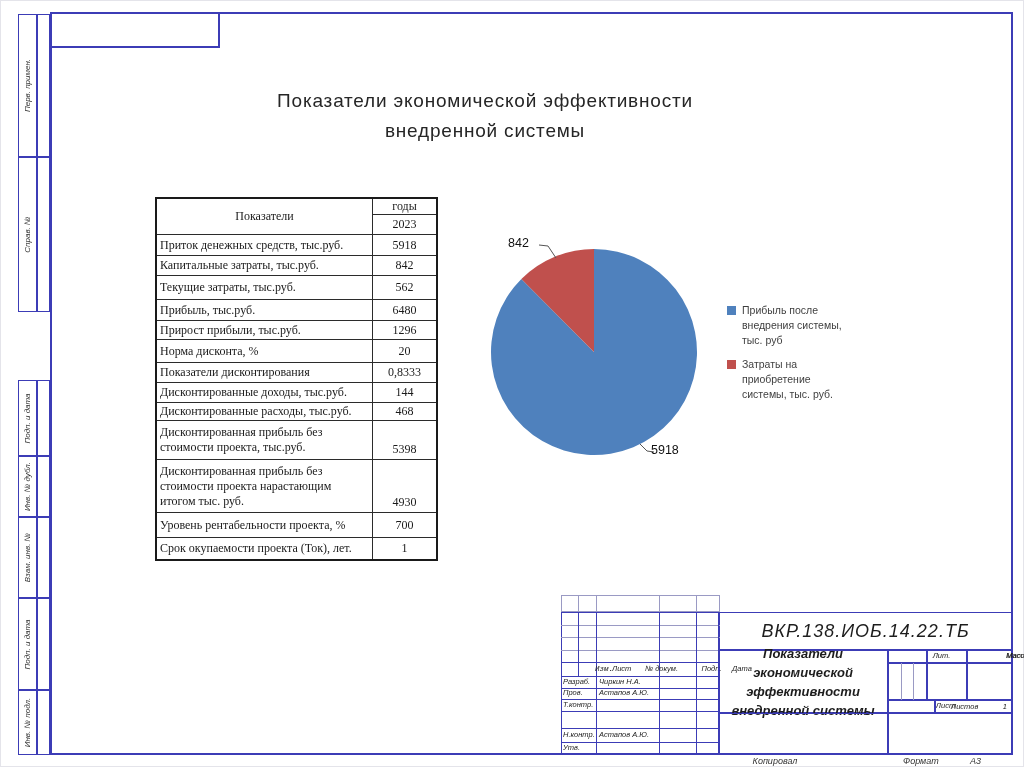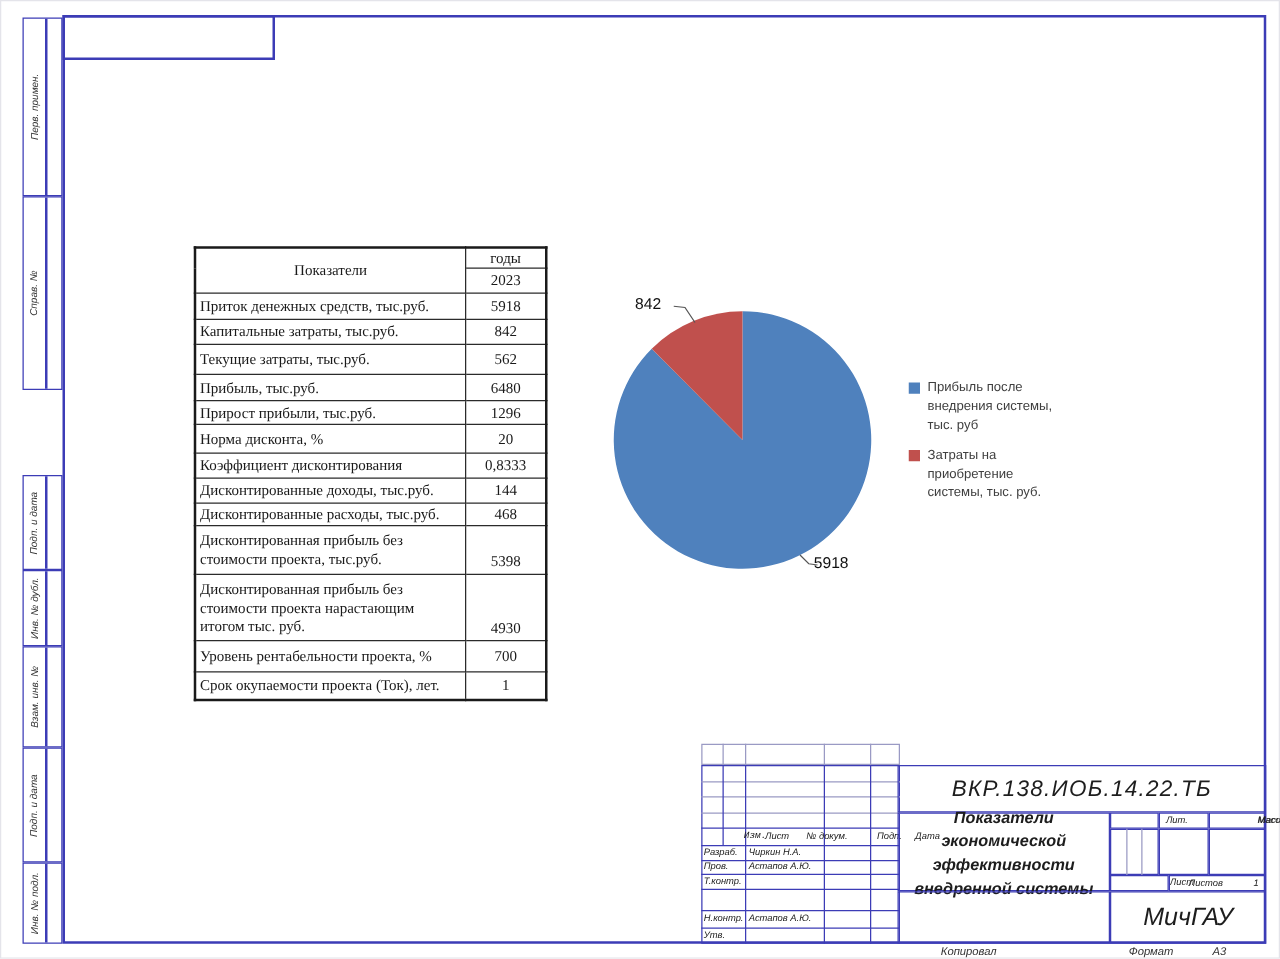--- a/index.html
+++ b/index.html
@@ -119,20 +119,24 @@
         <span>Подп. и дата</span>
       </span>
   </div>
   <div class="sidebox" style="top:690px;height:65px;">
     <span class="split"></span>
     <span class="lbl">
         <span>Инв. № подл.</span>
       </span>
   </div>
 
+  <div class="slide-title">
+    <div>Показатели экономической эффективности</div>
+    <div>внедренной системы</div>
+  </div>
 
   <table class="itable">
     <tbody>
     <tr style="height:15px">
       <td class="h" rowspan="2">Показатели</td>
       <td class="val">годы</td>
     </tr>
     <tr style="height:20px">
       <td class="val">2023</td>
     </tr>
@@ -154,21 +158,21 @@
         </tr>
     <tr style="height:19px">
           <td>Прирост прибыли, тыс.руб.</td>
           <td class="val">1296</td>
         </tr>
     <tr style="height:23px">
           <td>Норма дисконта, %</td>
           <td class="val">20</td>
         </tr>
     <tr style="height:20px">
-          <td>Коэффициент дисконтирования</td>
+          <td>Показатели дисконтирования</td>
           <td class="val">0,8333</td>
         </tr>
     <tr style="height:20px">
           <td>Дисконтированные доходы, тыс.руб.</td>
           <td class="val">144</td>
         </tr>
     <tr style="height:18px">
           <td>Дисконтированные расходы, тыс.руб.</td>
           <td class="val">468</td>
         </tr>
@@ -280,21 +284,20 @@
     <div class="c" style="left:327px;top:105px;width:47px;height:13px;"></div>
     <span class="txt cent" style="left:327px;top:105px;width:47px;">Лист</span>
     <div class="c" style="left:374px;top:105px;width:78px;height:13px;"></div>
     <div class="tb-listov">
       <span>Листов</span>
       <span>1</span>
     </div>
 
     <div class="c" style="left:157px;top:118px;width:170px;height:42px;"></div>
     <div class="c" style="left:327px;top:118px;width:125px;height:42px;"></div>
-    <div class="tb-org">МичГАУ</div>
   </div>
 
   <div class="f-copied">Копировал</div>
   <div class="f-format">
     <span>Формат</span>
     <span>А3</span>
   </div>
 
 </div>
 

